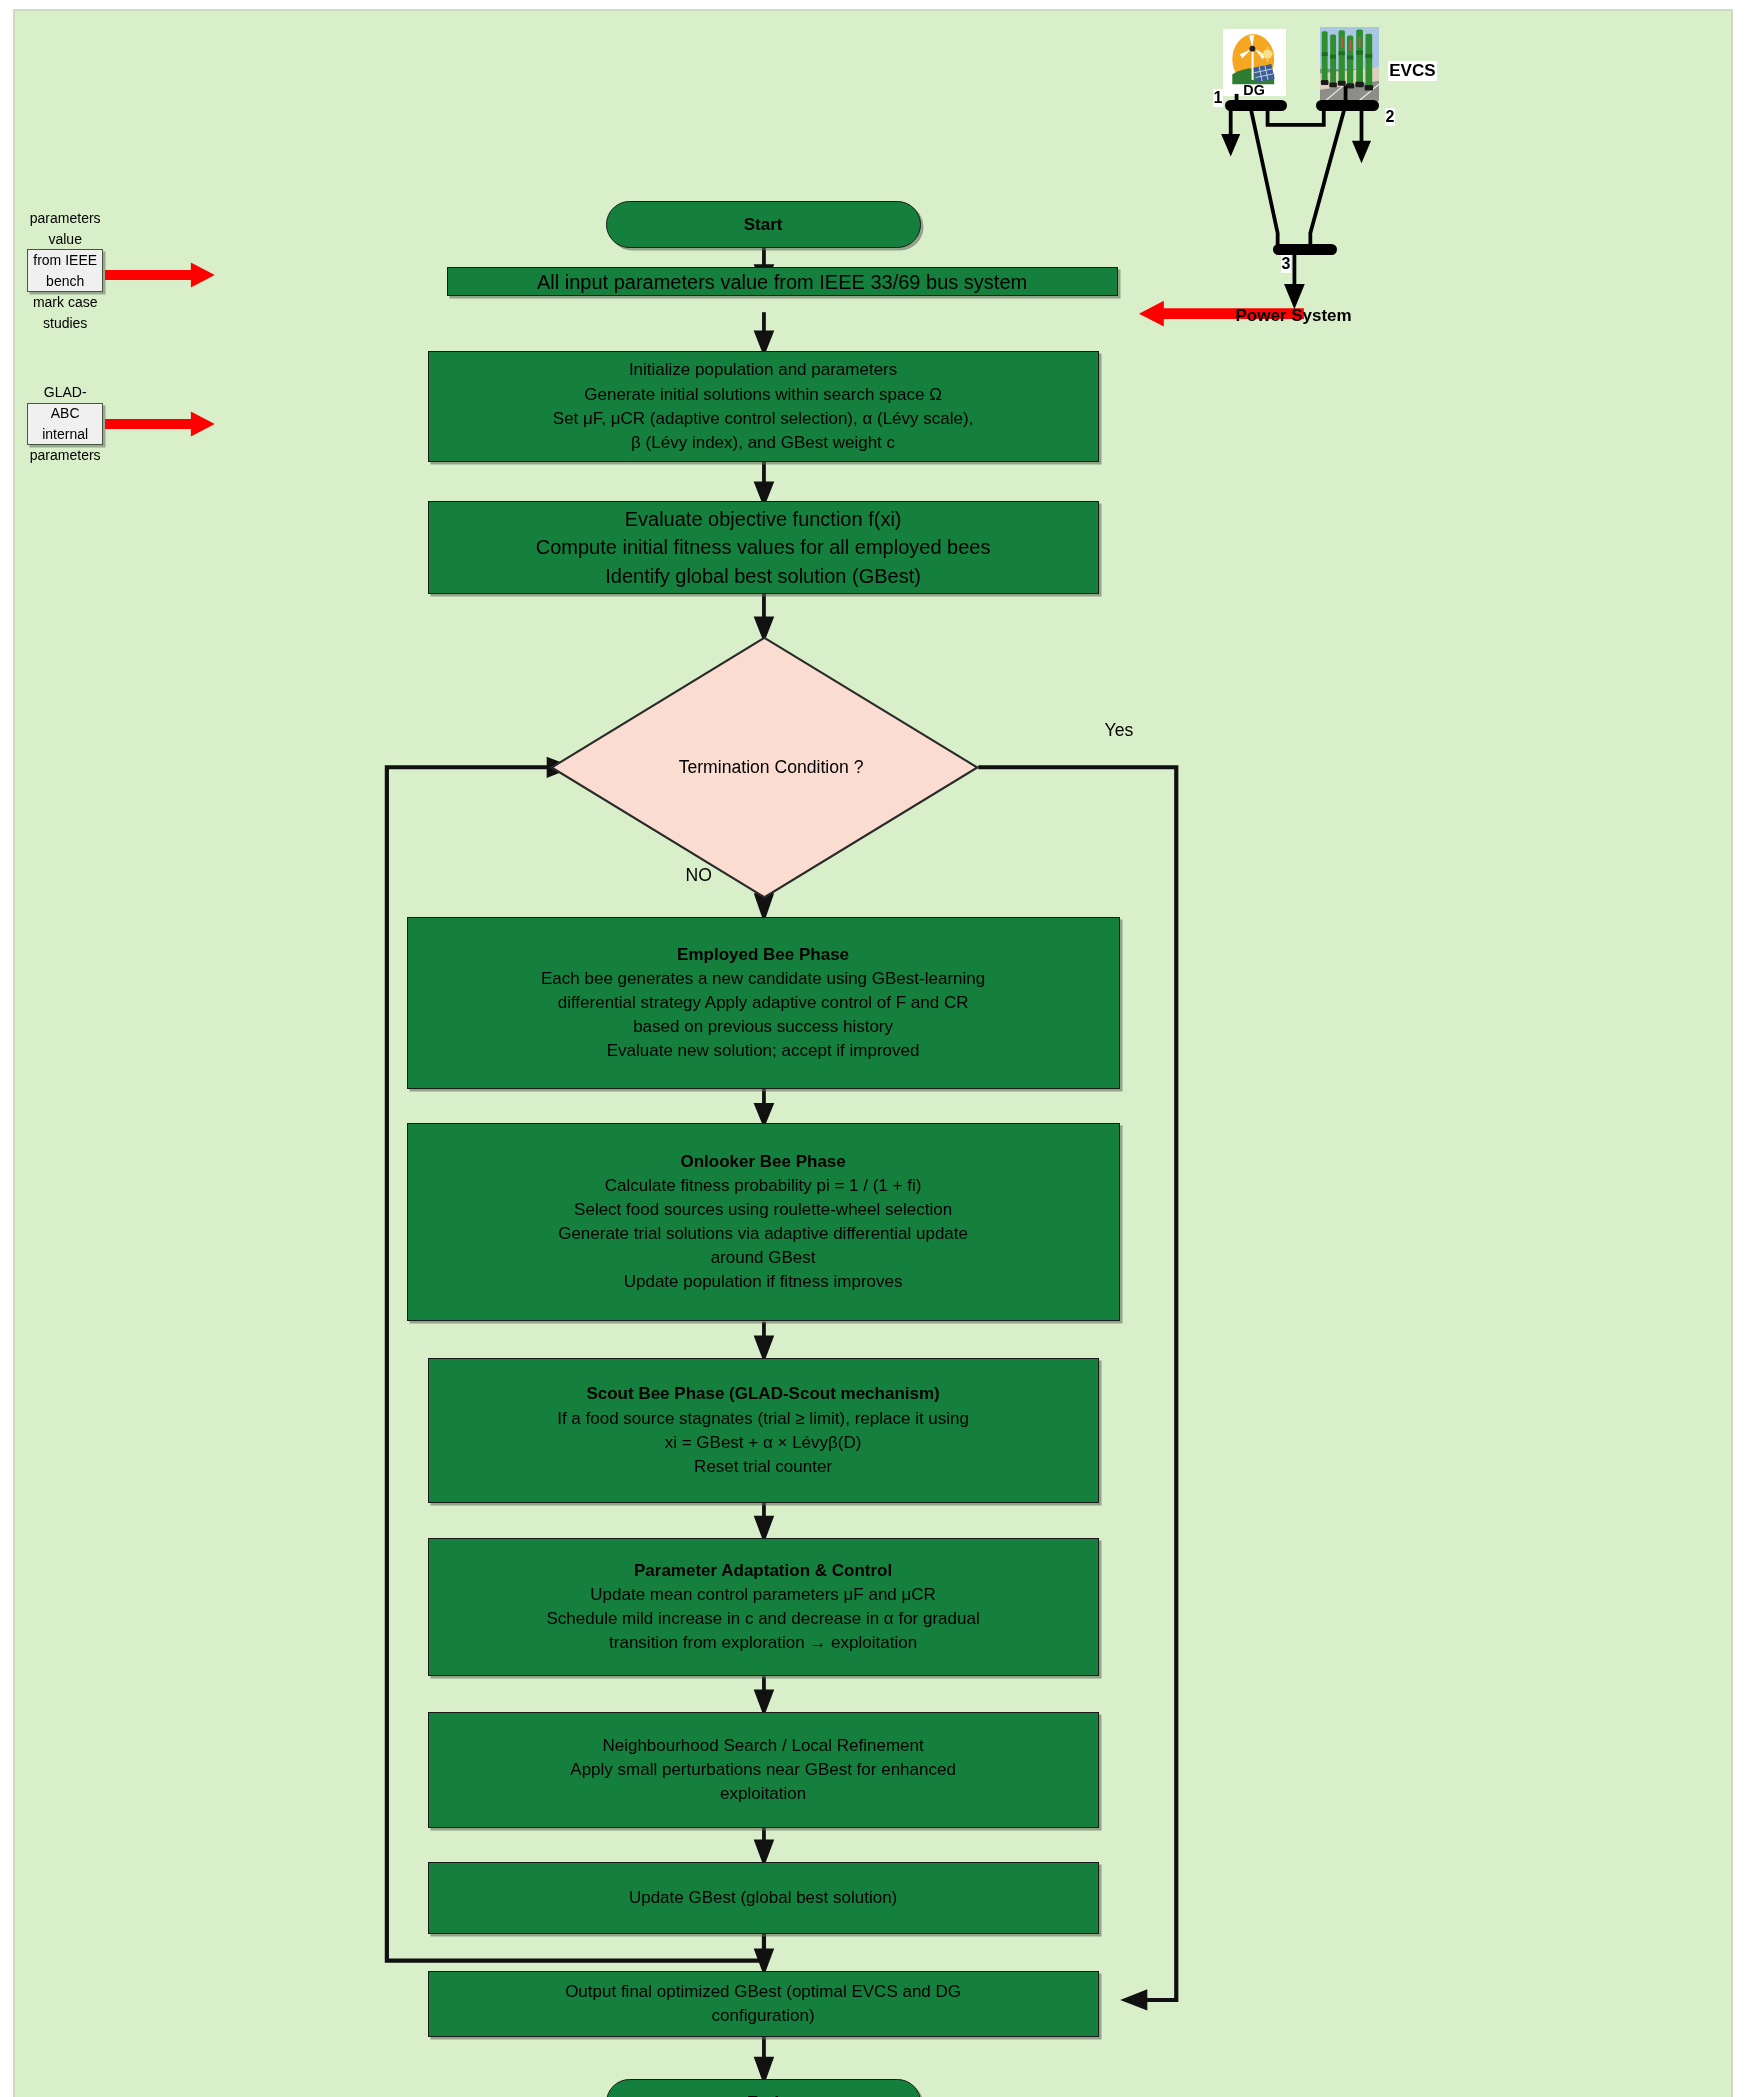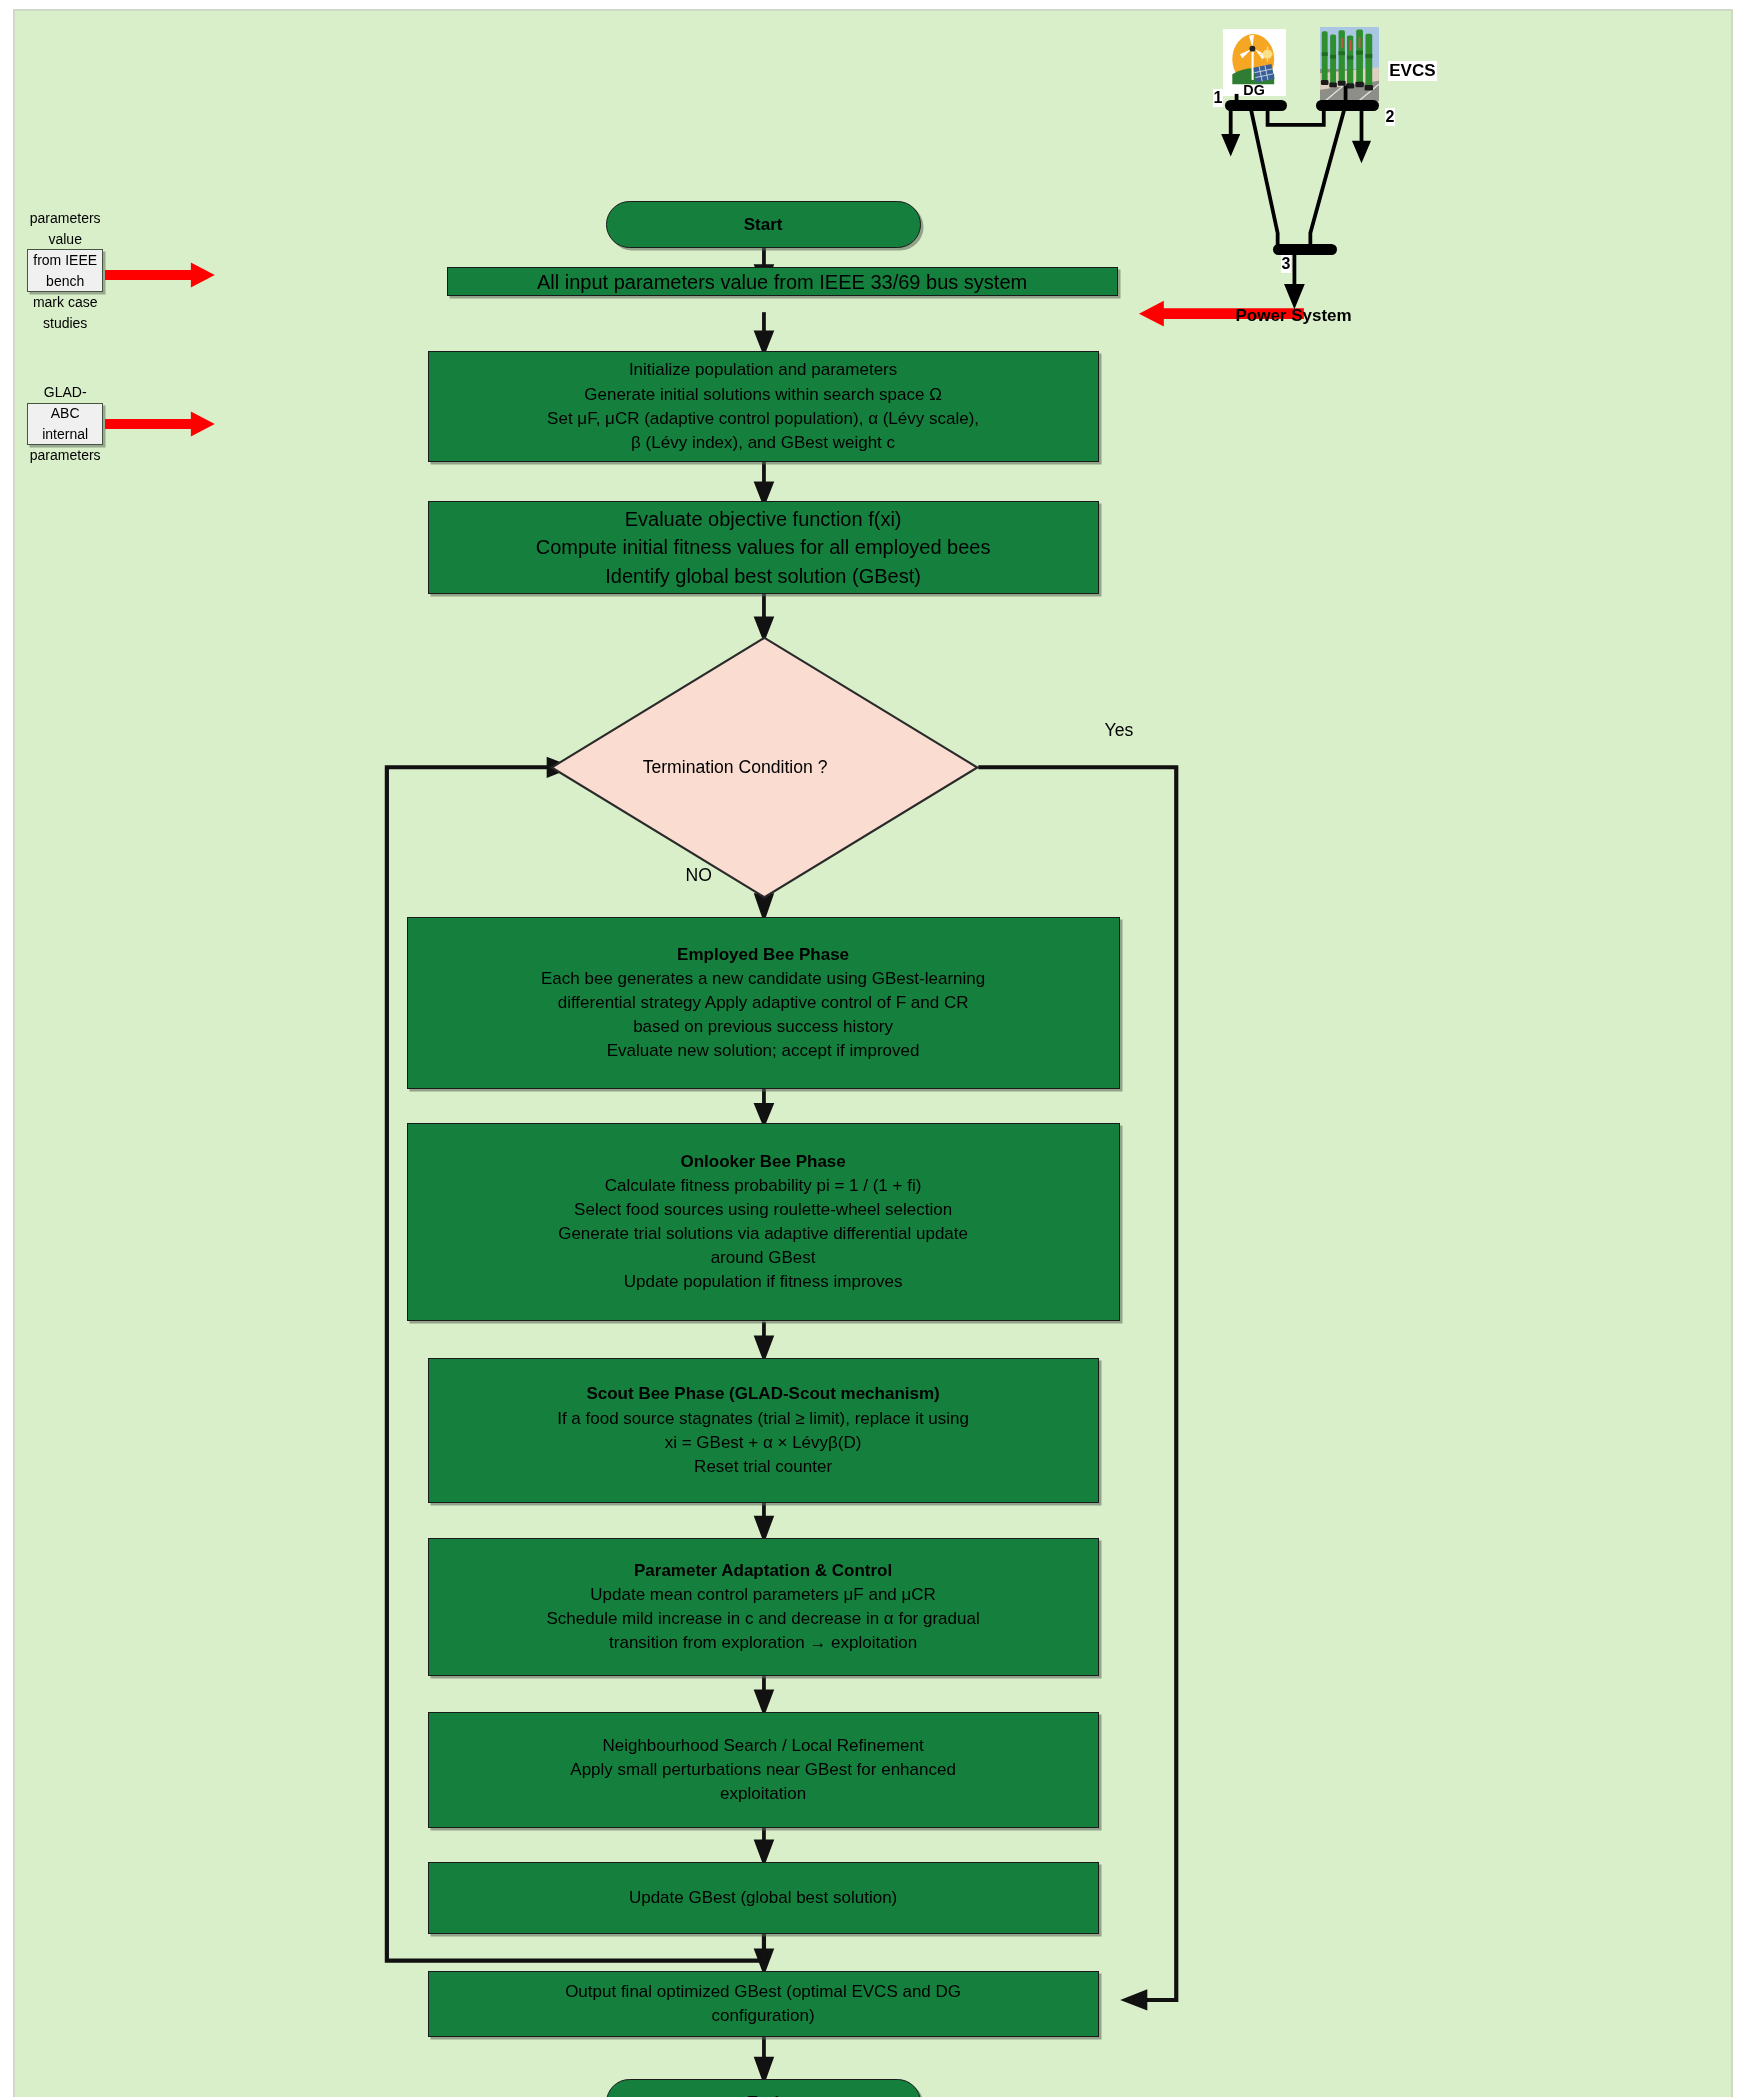--- a/index.html
+++ b/index.html
@@ -272,39 +272,39 @@
     </div>
 
     <div class="node proc" style="left:432px;top:256px;width:671px;height:29px;font-size:20px;">
       <div class="inner"><span>All input parameters value from IEEE 33/69 bus system</span></div>
     </div>
 
     <div class="node proc" style="left:413px;top:340px;width:671px;height:111px;font-size:17px;">
       <div class="inner">
         <span>Initialize population and parameters</span><br>
         <span>Generate initial solutions within search space Ω</span><br>
-        <span>Set μF, μCR (adaptive control population), α (Lévy scale),</span><br>
+        <span>Set μF, μCR (adaptive control selection), α (Lévy scale),</span><br>
         <span>β (Lévy index), and GBest weight c</span>
       </div>
     </div>
 
     <div class="node proc" style="left:413px;top:490px;width:671px;height:93px;font-size:20px;">
       <div class="inner">
         <span>Evaluate objective function f(xi)</span><br>
         <span>Compute initial fitness values for all employed bees</span><br>
         <span>Identify global best solution (GBest)</span>
       </div>
     </div>
 
     <div class="diamond" style="left:535px;top:625px;width:429px;height:263px;">
       <svg width="429" height="263" viewBox="0 0 1022 626">
         <polygon points="511,4 1018,313 511,622 4,313" fill="#fadcd0" stroke="#2a2a2a" stroke-width="5"></polygon>
       </svg>
     </div>
-    <div class="dlabel" style="left:506px;top:738px;width:429px;height:36px;font-size:17.6px;">Termination Condition ?</div>
+    <div class="dlabel" style="left:542px;top:738px;width:429px;height:36px;font-size:17.6px;">Termination Condition ?</div>
 
     <div class="lbl" style="left:1090px;top:709px;font-size:17.6px;">Yes</div>
     <div class="lbl" style="left:671px;top:854px;font-size:17.6px;">NO</div>
 
     <div class="node proc" style="left:392px;top:906px;width:713px;height:172px;font-size:17px;">
       <div class="inner">
         <span class="bold-title">Employed Bee Phase</span>
         <span>Each bee generates a new candidate using GBest-learning</span><br>
         <span>differential strategy Apply adaptive control of F and CR</span><br>
         <span>based on previous success history</span><br>

